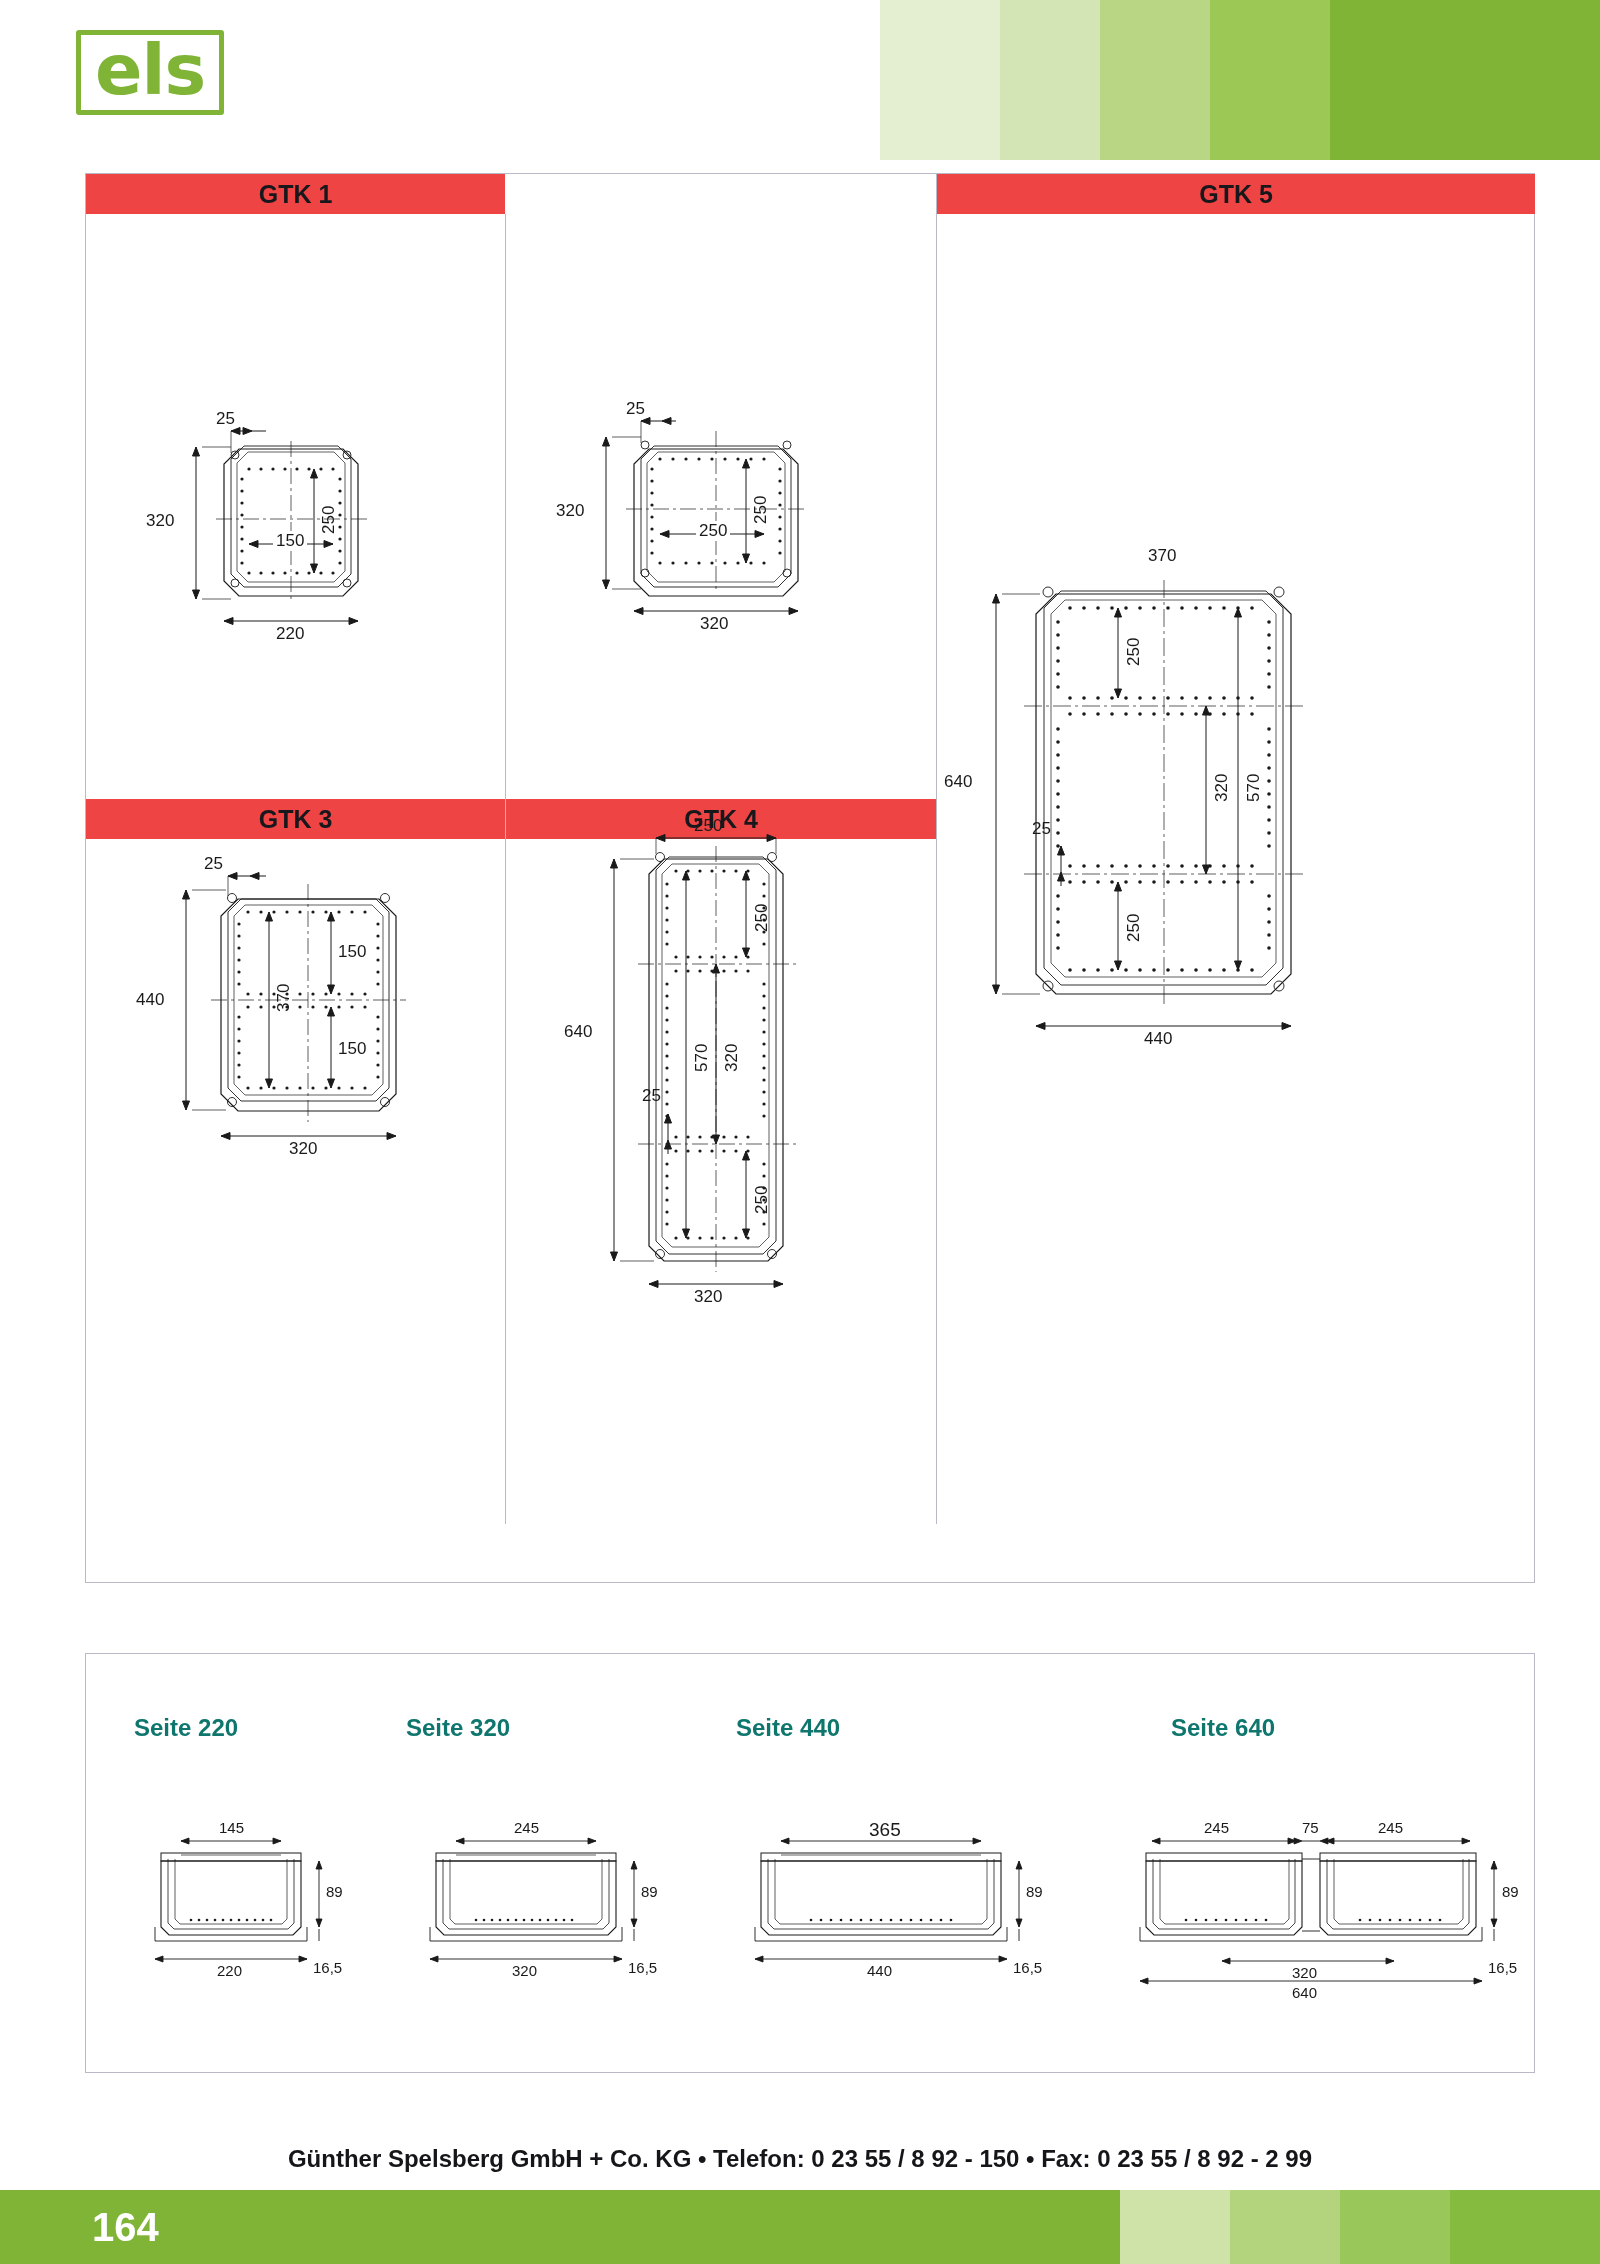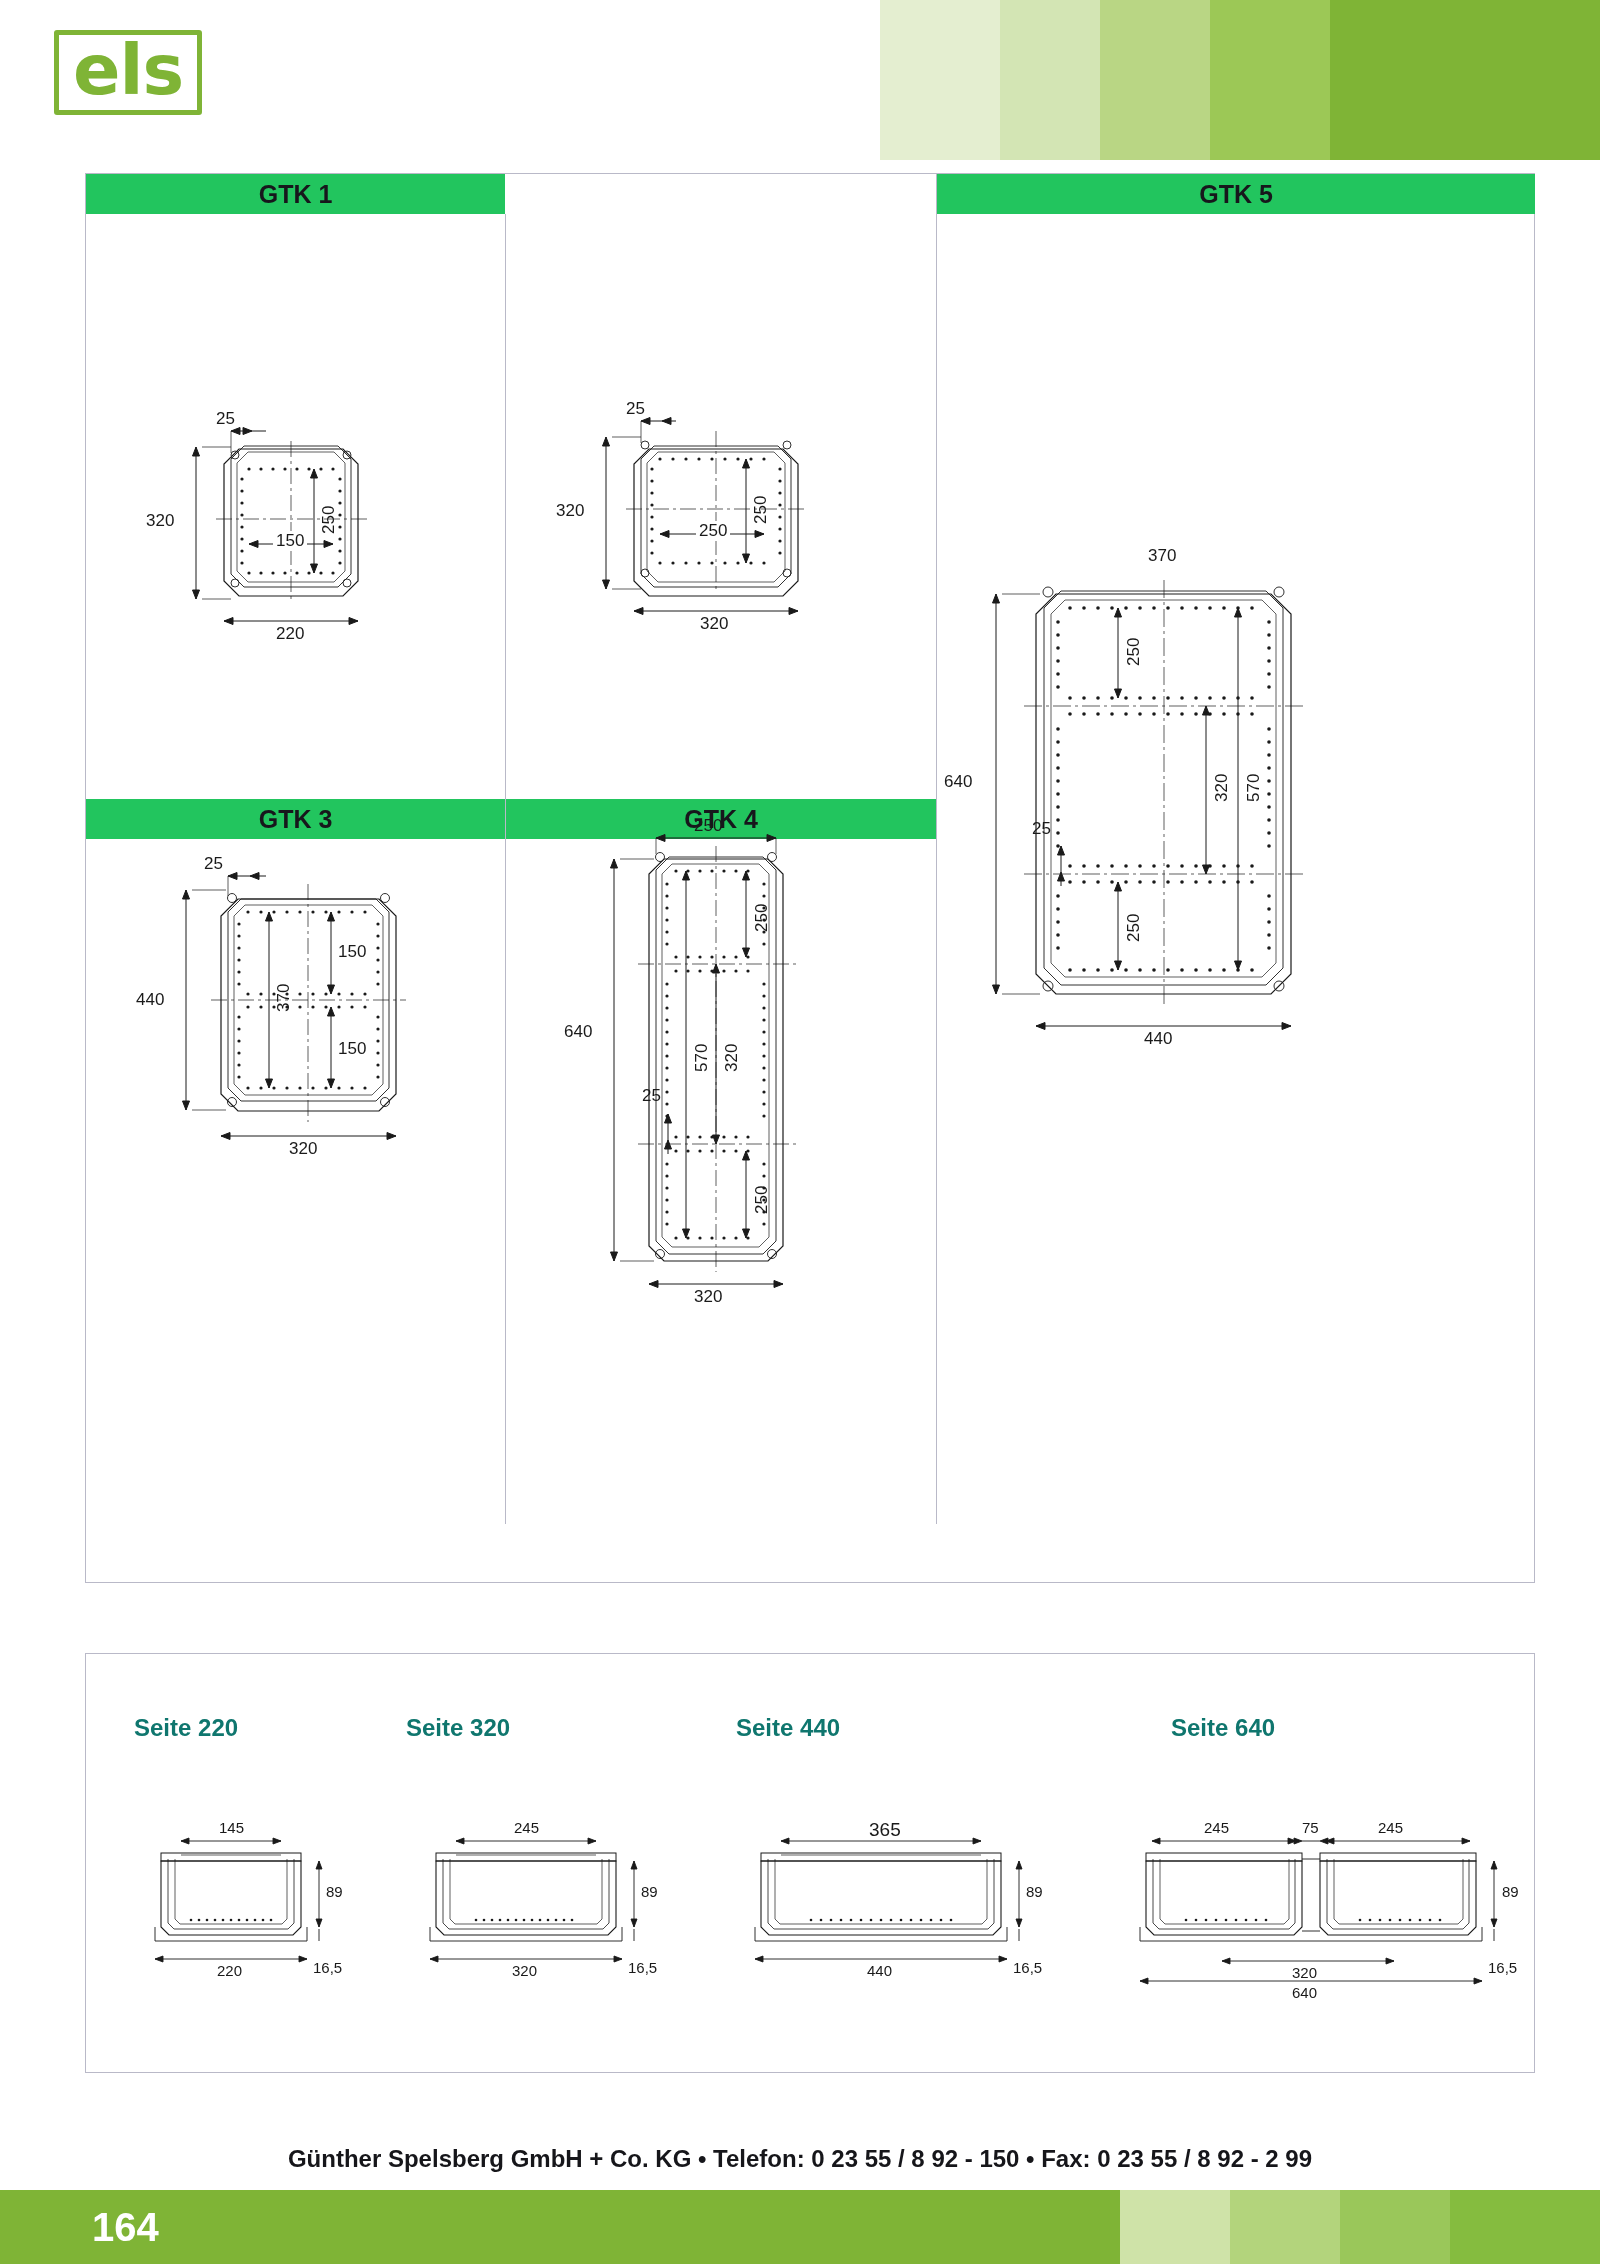--- a/index.html
+++ b/index.html
@@ -9,21 +9,21 @@
     background:#ffffff;
     font-family:"Liberation Sans", sans-serif;
     position:relative;
     overflow:hidden;
   }
 
   
   .header { position:relative; height:170px; }
   .header-bars { position:absolute; right:0; top:0; height:160px; width:720px; display:flex; }
   .hb { height:100%; }
-  .logo-wrap { position:absolute; left:54px; top:30px; display:flex; align-items:flex-end; }
+  .logo-wrap { position:absolute; left:76px; top:30px; display:flex; align-items:flex-end; }
   .logo-box {
     border:5px solid #7fb436;
     padding:2px 14px 6px 14px;
     border-radius:3px;
   }
   .logo-els {
     font-family:"DejaVu Sans", sans-serif;
     font-weight:bold;
     font-size:70px;
     color:#7fb436;
@@ -38,21 +38,21 @@
     color:#7fb436;
     letter-spacing:-1px;
   }
 
   
   .grid-wrap {
     position:absolute; left:85px; top:173px; width:1450px; height:1410px;
     border:1px solid #b9b9c8;
   }
   .band {
-    background:#22c55e;
+    background:#ef4444;
     color:#17171c;
     font-weight:bold;
     font-size:25px;
     text-align:center;
     line-height:40px;
     height:40px;
     position:absolute;
   }
   .vline { position:absolute; background:#b9b9c8; width:1px; }
   .hline { position:absolute; background:#b9b9c8; height:1px; }

